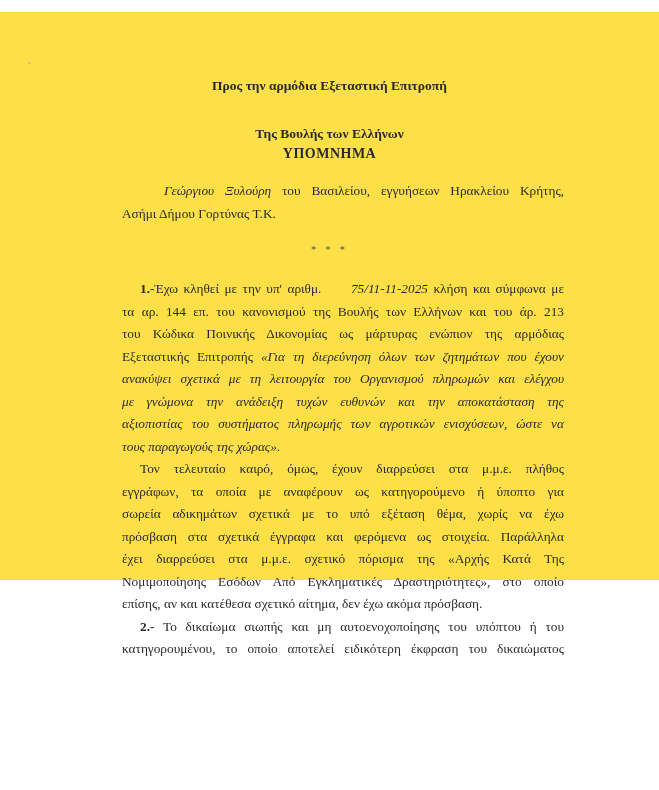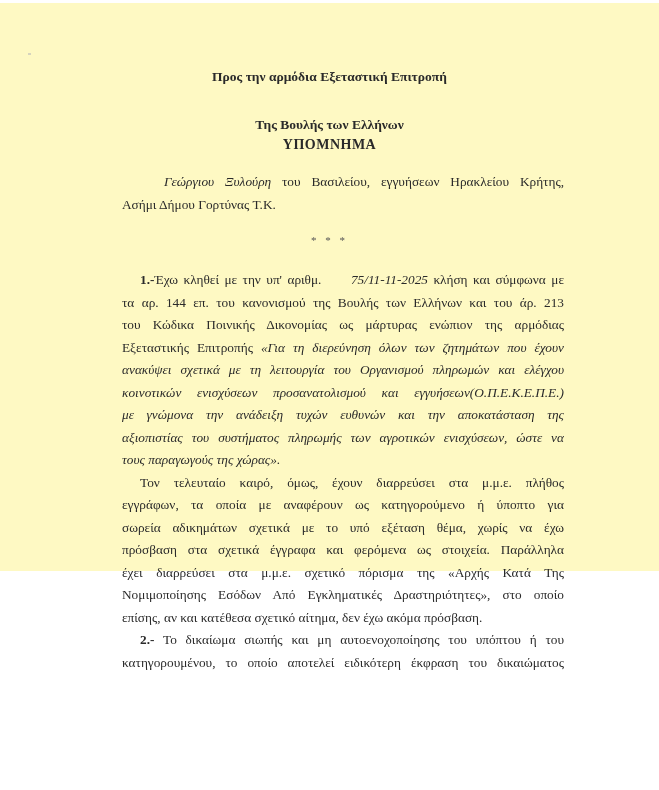--- a/index.html
+++ b/index.html
@@ -3,21 +3,21 @@
 <meta charset="utf-8">
 <style>
   html, body { margin: 0; padding: 0; }
   body {
     width: 659px; height: 790px; overflow: hidden;
     background: #ffffff;
     font-family: "Liberation Serif", "DejaVu Serif", serif;
     color: #2a2a2a;
     position: relative;
   }
-  .page { position: absolute; left: 0; top: 3px; width: 659px; height: 568px; background: #fef9c3; }
+  .page { position: absolute; left: 0; top: 12px; width: 659px; height: 568px; background: #fde047; }
   .speck { position: absolute; left: 28px; top: 50px; width: 3px; height: 2px; background: #bbb; opacity: .6; }
   .addr { position: absolute; left: 0; width: 659px; text-align: center; font-weight: bold; font-size: 13.5px; }
   .addr1 { top: 66px; }
   .addr2 { top: 94px; margin-top: 20px; }
   .title { position: absolute; left: 0; width: 659px; top: 134px; text-align: center; font-weight: bold; font-size: 14px; letter-spacing: 0.5px; }
   .body { position: absolute; left: 122px; width: 442px; font-size: 13.3px; line-height: 22.5px; text-align: justify; }
   .line { display: block; text-align: justify; text-align-last: justify; white-space: nowrap; overflow: hidden; height: 22.5px; }
   .line.last { text-align-last: left; }
   .indent { padding-left: 18px; }
   .stars { position: absolute; left: 0; width: 659px; top: 231px; text-align: center; font-size: 11px; letter-spacing: 3px; color: #555; }
@@ -41,21 +41,20 @@
   </div>
 
   <div class="stars">* * *</div>
 
   <div class="body" style="top:266px;">
     <span class="line indent"><span class="b">1.-</span><span>Έχω κληθεί με την υπ' αριθμ.</span> <span class="bi">75/11-11-2025</span> <span>κλήση και σύμφωνα με</span></span>
     <span class="line">τα αρ. 144 επ. του κανονισμού της Βουλής των Ελλήνων και του άρ. 213</span>
     <span class="line">του Κώδικα Ποινικής Δικονομίας ως μάρτυρας ενώπιον της αρμόδιας</span>
     <span class="line"><span>Εξεταστικής Επιτροπής</span> <span class="i">«Για τη διερεύνηση όλων των ζητημάτων που έχουν</span></span>
     <span class="line i">ανακύψει σχετικά με τη λειτουργία του Οργανισμού πληρωμών και ελέγχου</span>
-    <span class="line i">κοινοτικών ενισχύσεων προσανατολισμού  και εγγυήσεων(Ο.Π.Ε.Κ.Ε.Π.Ε.)</span>
     <span class="line i">με γνώμονα την ανάδειξη τυχών ευθυνών και την αποκατάσταση της</span>
     <span class="line i">αξιοπιστίας του συστήματος πληρωμής των αγροτικών ενισχύσεων, ώστε να</span>
     <span class="line i last">τους παραγωγούς της χώρας».</span>
 
     <span class="line indent">Τον τελευταίο καιρό, όμως, έχουν διαρρεύσει στα μ.μ.ε. πλήθος</span>
     <span class="line">εγγράφων, τα οποία με αναφέρουν ως κατηγορούμενο ή ύποπτο για</span>
     <span class="line">σωρεία αδικημάτων σχετικά με το υπό εξέταση θέμα, χωρίς να έχω</span>
     <span class="line">πρόσβαση στα σχετικά έγγραφα και φερόμενα ως στοιχεία. Παράλληλα</span>
     <span class="line">έχει διαρρεύσει στα  μ.μ.ε. σχετικό πόρισμα της «Αρχής Κατά Της</span>
     <span class="line">Νομιμοποίησης Εσόδων Από Εγκληματικές Δραστηριότητες», στο οποίο</span>

